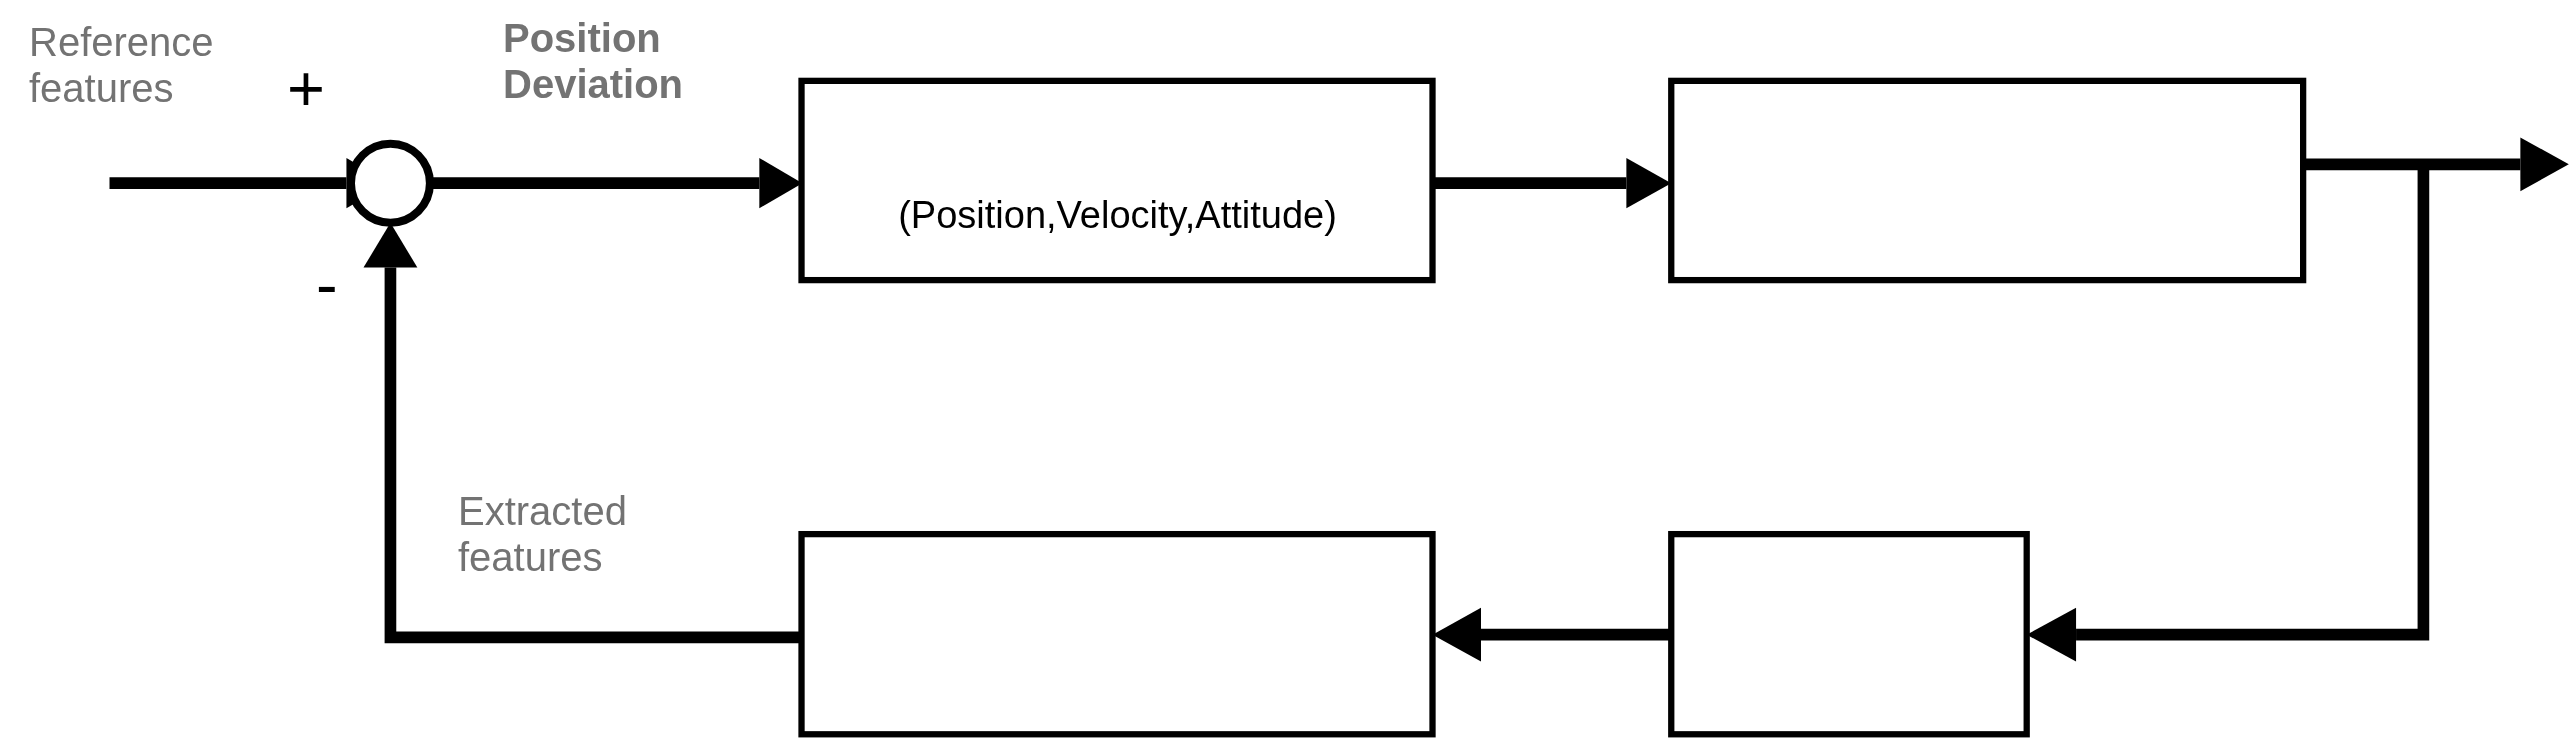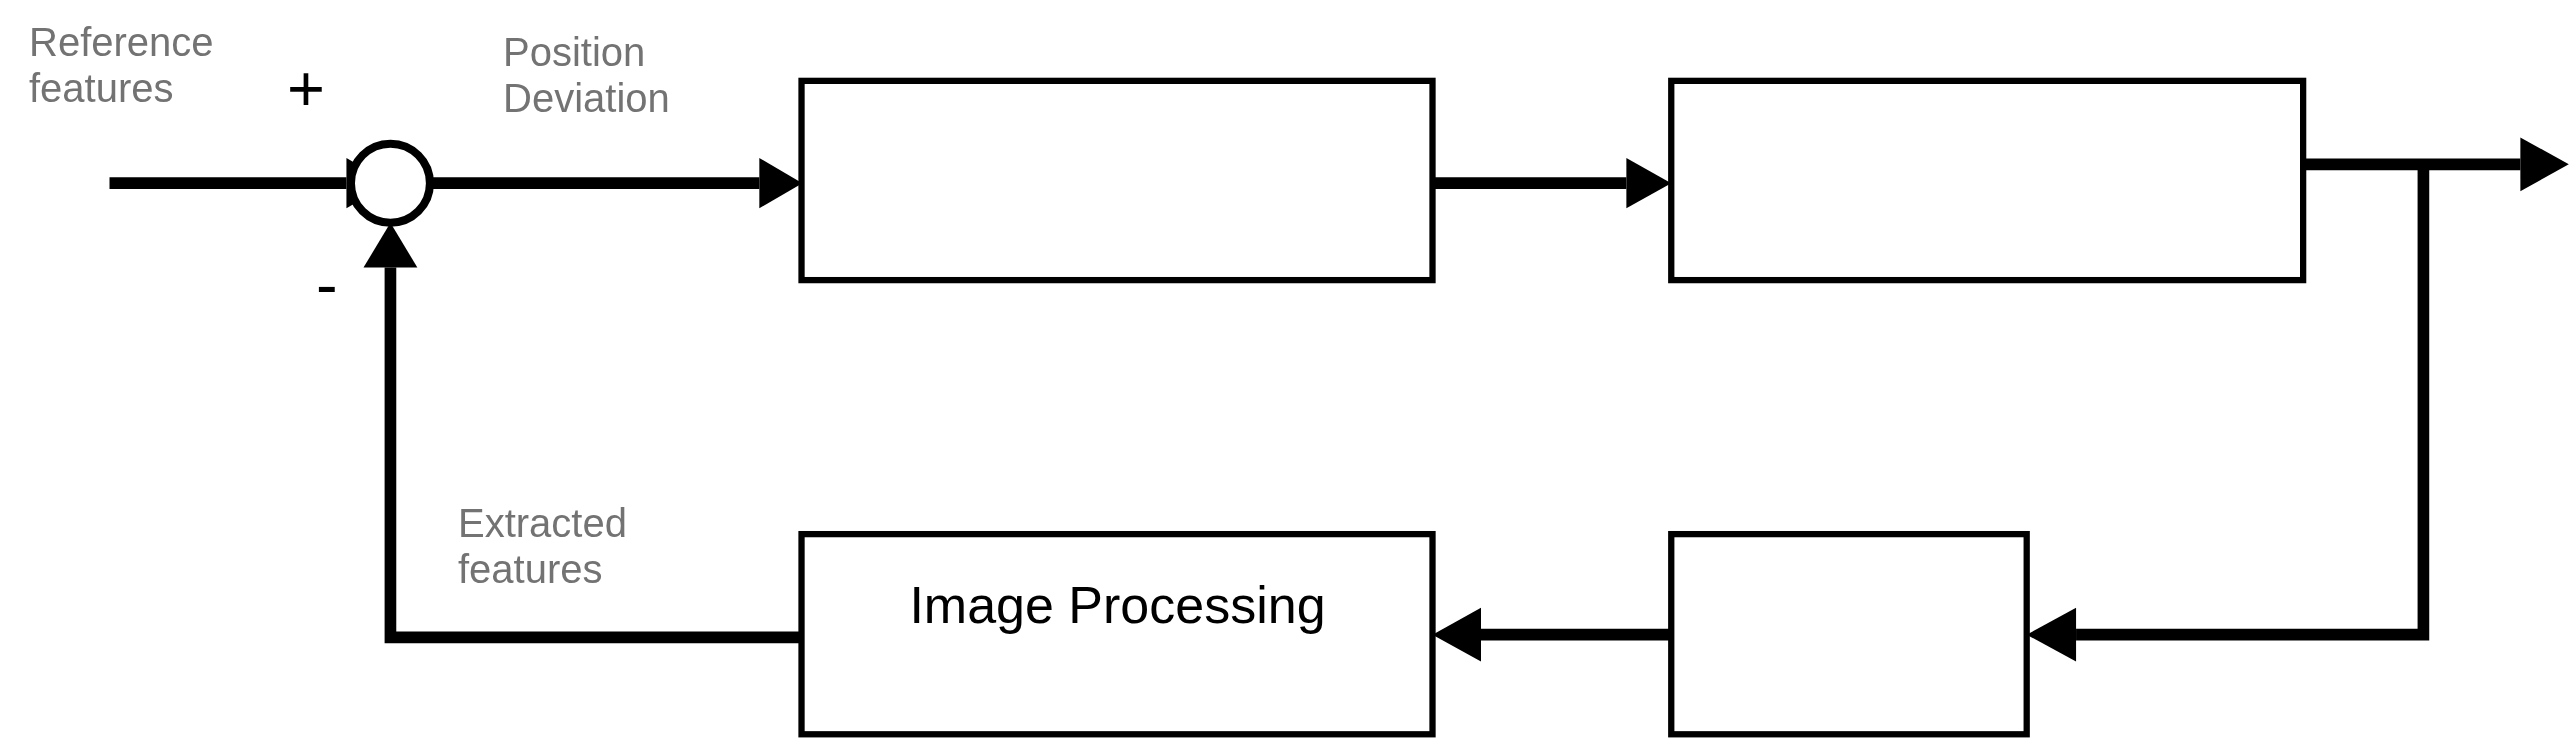--- a/index.html
+++ b/index.html
@@ -135,25 +135,25 @@
 
   </svg>
 
   <div class="lbl free-label" style="left:29px; top:20px;">Reference
 features</div>
 
   <div class="sign sign-plus" style="left:287px; top:56px;">+</div>
 
   <div class="sign sign-minus" style="left:316px; top:252px;">-</div>
 
-  <div class="lbl free-label" style="left:503px; top:30px;">Position
+  <div class="lbl free-label" style="left:503px; top:16px;font-weight:bold;">Position
 Deviation</div>
 
-  <div class="lbl free-label" style="left:458px; top:489px;margin-top:12px;">Extracted
+  <div class="lbl free-label" style="left:458px; top:489px;">Extracted
 features</div>
 
+  <div class="blk-sub" style="left:802px; top:196px; width:631px;">(Position,Velocity,Attitude)</div>
 
 
-  <div class="blk-title" style="left:802px; top:579px; width:631px;">Image Processing</div>
 
 
 </div>
 
 
 </body></html>

